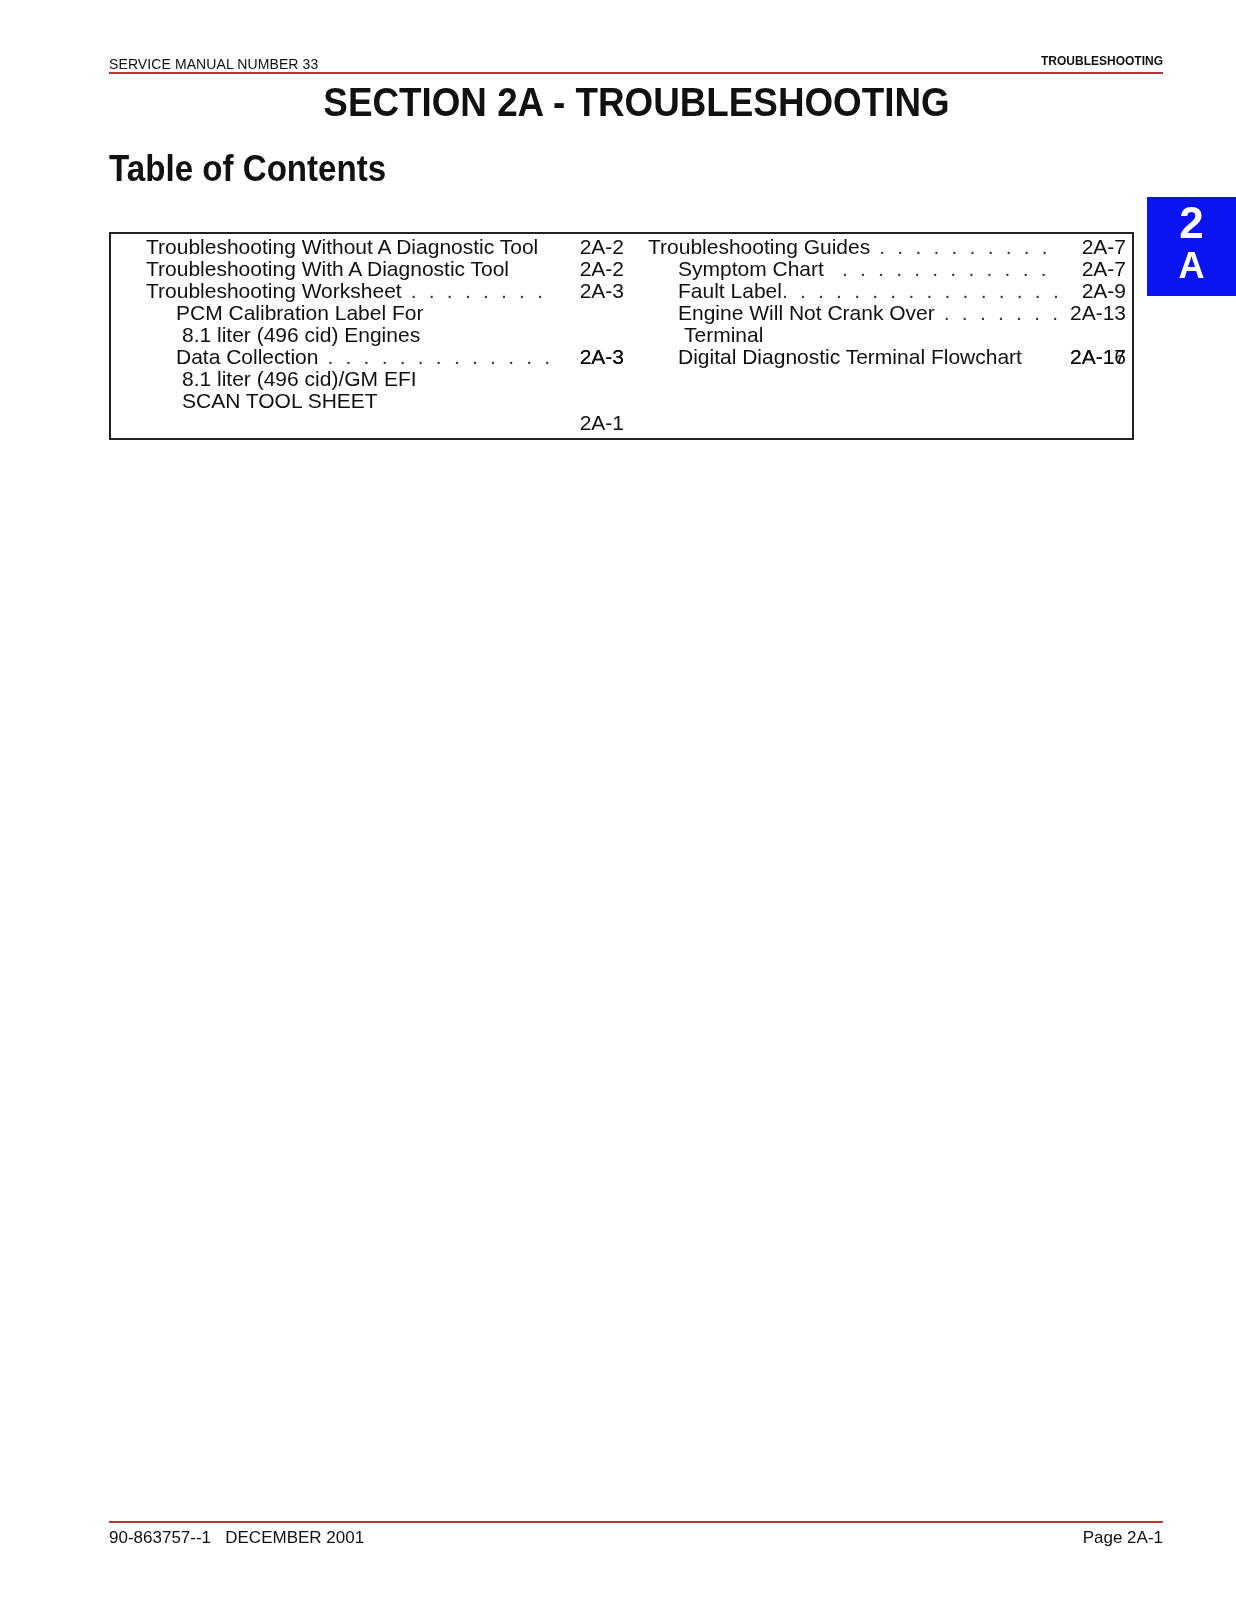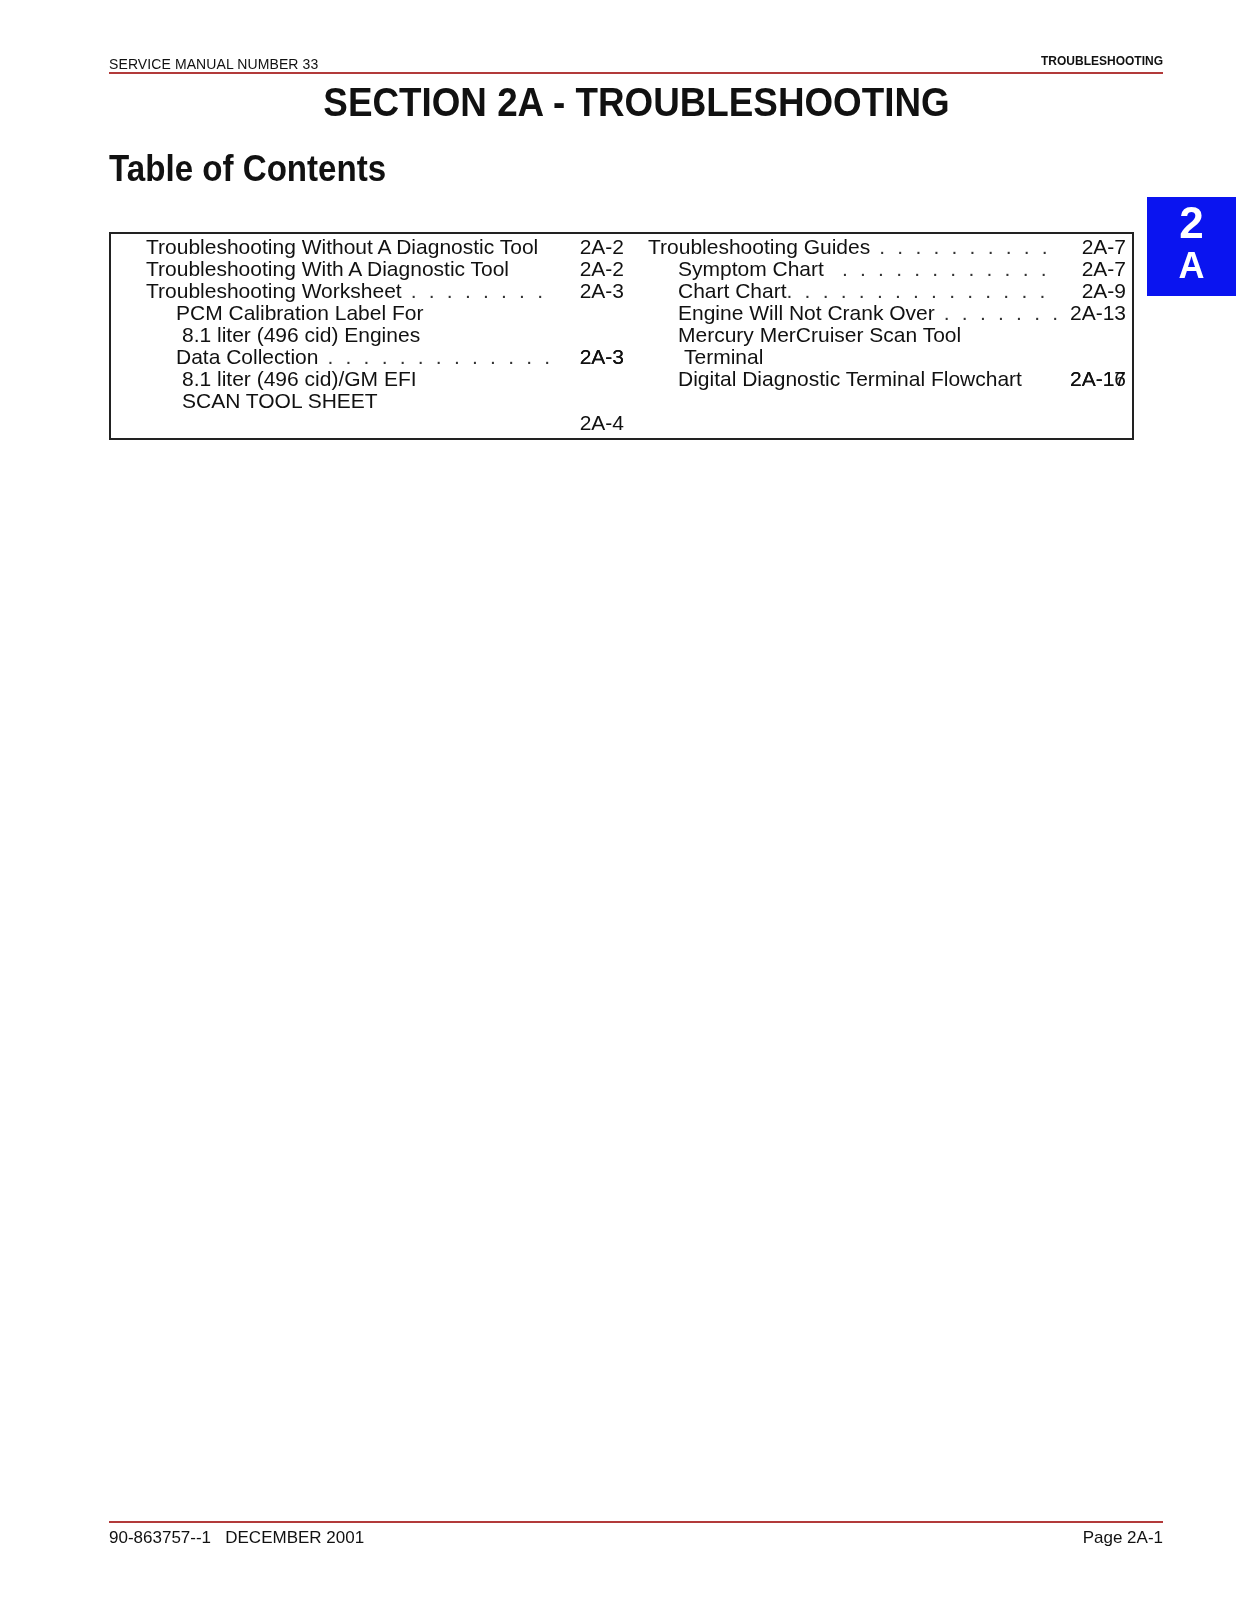--- a/index.html
+++ b/index.html
@@ -79,49 +79,44 @@
       <span class="page">2A-3</span>
     </div>
     <div class="entry ind2">
       <span class="title">8.1 liter (496 cid)/GM EFI</span>
       <span class="dots"></span>
       <span class="page"></span>
     </div>
     <div class="entry ind2">
       <span class="title">SCAN TOOL SHEET</span>
       <span class="dots">&nbsp;&nbsp;. . . . . . . . . . . . . . . . . . . . . . . .</span>
-      <span class="page">2A-4</span>
+      <span class="page">2A-1</span>
     </div>
   </div>
 
   <div class="col right">
     <div class="entry">
       <span class="title">Troubleshooting Guides</span>
       <span class="dots">&nbsp;. . . . . . . . . . . . . . . . . . . . . . . .</span>
       <span class="page">2A-7</span>
     </div>
     <div class="entry ind1">
       <span class="title">Symptom Chart</span>
       <span class="dots">&nbsp;&nbsp;. . . . . . . . . . . . . . . . . . . . . . . .</span>
       <span class="page">2A-7</span>
     </div>
     <div class="entry ind1">
-      <span class="title">Chart Chart</span>
+      <span class="title">Fault Label</span>
       <span class="dots">. . . . . . . . . . . . . . . . . . . . . . . . . . . . .</span>
       <span class="page">2A-9</span>
     </div>
     <div class="entry ind1">
       <span class="title">Engine Will Not Crank Over</span>
       <span class="dots">&nbsp;. . . . . . . . . . . . . . . .</span>
       <span class="page">2A-13</span>
-    </div>
-    <div class="entry ind1">
-      <span class="title">Mercury MerCruiser Scan Tool</span>
-      <span class="dots"></span>
-      <span class="page"></span>
     </div>
     <div class="entry ind2">
       <span class="title">Terminal</span>
       <span class="dots">&nbsp;&nbsp;. . . . . . . . . . . . . . . . . . . . . . . . . . . .</span>
       <span class="page">2A-16</span>
     </div>
     <div class="entry ind1">
       <span class="title">Digital Diagnostic Terminal Flowchart</span>
       <span class="dots"></span>
       <span class="page">2A-17</span>

